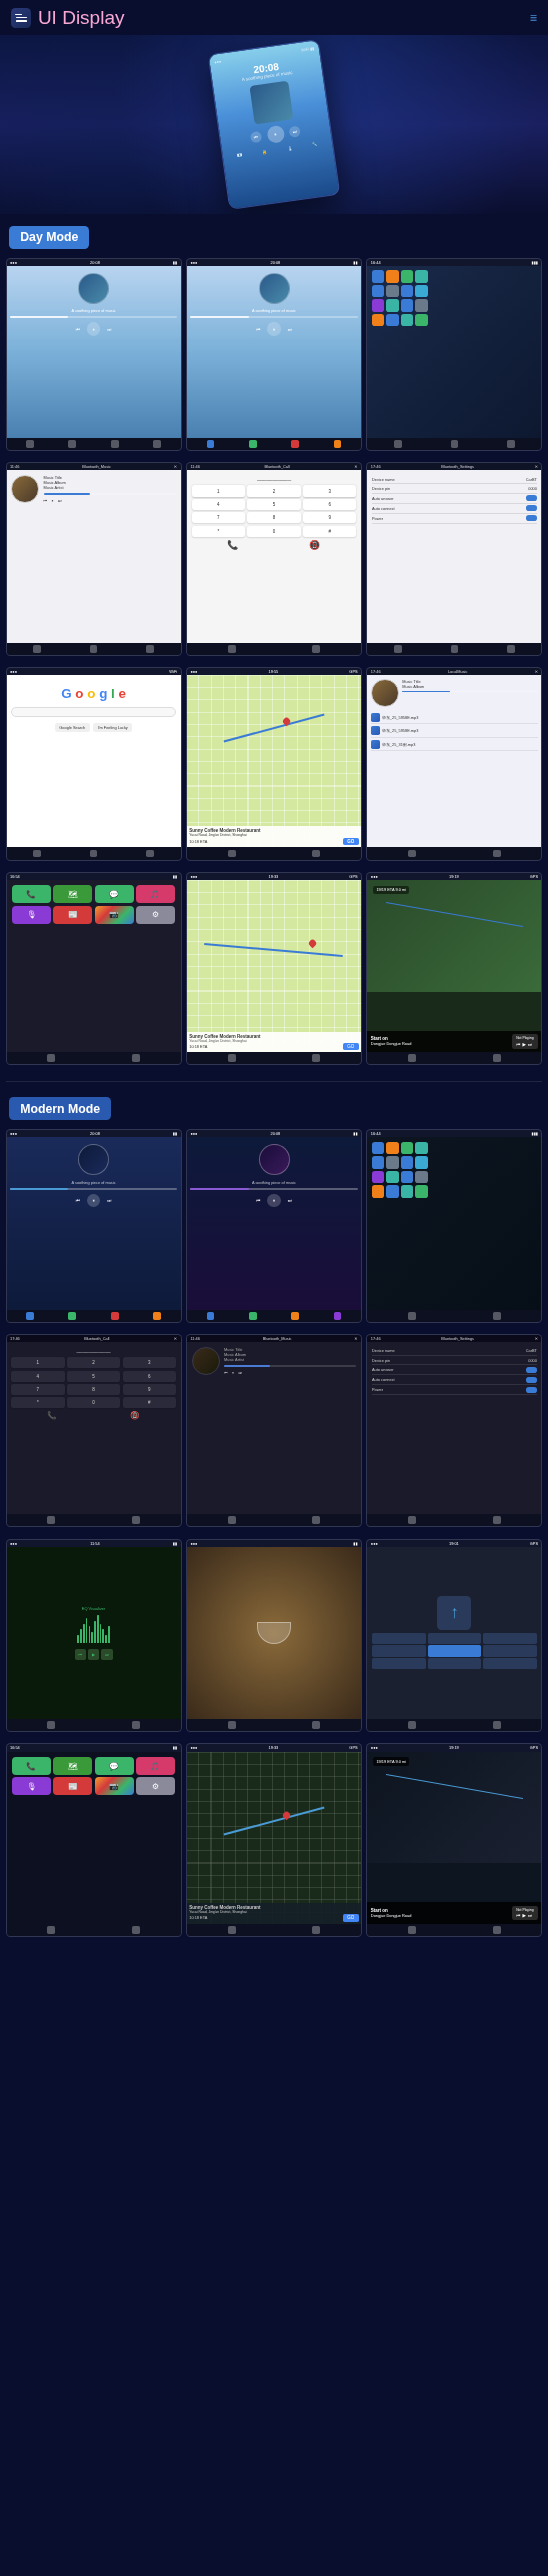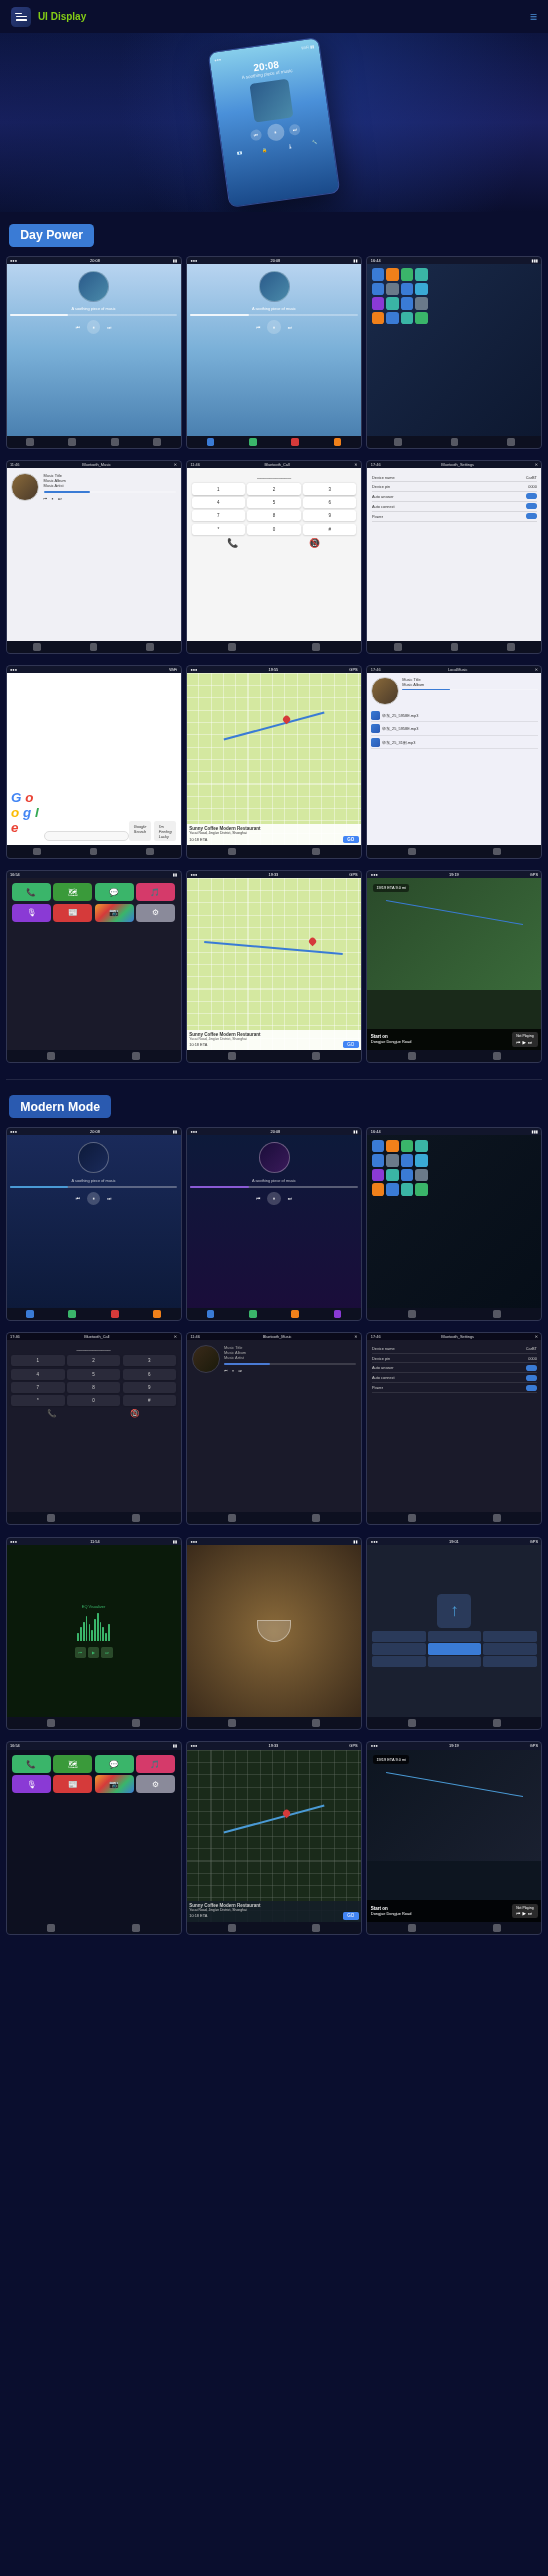--- a/index.html
+++ b/index.html
@@ -39,23 +39,23 @@
     }
     .menu-icon span {
       display: block;
       width: 11.2px;
       height: 1.1px;
       background: #fff;
       border-radius: 0.6px;
     }
     .menu-icon span:first-child { width: 7.8px; align-self: flex-start; }
     .page-title {
-      font-size: 10px;
-      font-weight: 700;
-      color: #84cc16;
+      font-size: 19px;
+      font-weight: 400;
+      color: #f9a8d4;
     }
     .nav-icon {
       font-size: 12.3px;
       color: #4a90d9;
     }
 
     
     .hero {
       position: relative;
       width: 100%;
@@ -301,24 +301,24 @@
       color: #333;
       box-shadow: 0 0.6px 1.7px rgba(0,0,0,0.2);
     }
     .call-screen.night .key-btn { background: #2a2a3a; color: #ccc; }
 
     
     .google-screen {
       background: #fff;
       flex: 1;
       display: flex;
-      align-items: flex-end;
+      flex-direction: column;
+      align-items: center;
       padding: 11.2px 4.5px 4.5px;
       color: #333;
-      font-style: italic;
     }
     .google-logo {
       font-size: 13.4px;
       font-weight: 700;
       margin-bottom: 5.6px;
     }
     .g-blue { color: #4285f4; }
     .g-red { color: #ea4335; }
     .g-yellow { color: #fbbc05; }
     .g-green { color: #34a853; }
@@ -582,21 +582,21 @@
         <span>📧</span>
           <span>🔒</span>
           <span>🌡</span>
           <span>🔧</span>
       </div>
     </div>
   </div>
 </div>
 
 <div>
-  <span class="section-label day">Day Power</span>
+  <span class="section-label day">Day Mode</span>
 </div>
 
 <div class="screenshot-grid">
 
   <div class="screenshot-item">
     <div class="screen-sim">
       <div class="status-bar">
         <span>●●●</span>
           <span>20:08</span>
           <span>▮▮</span>

